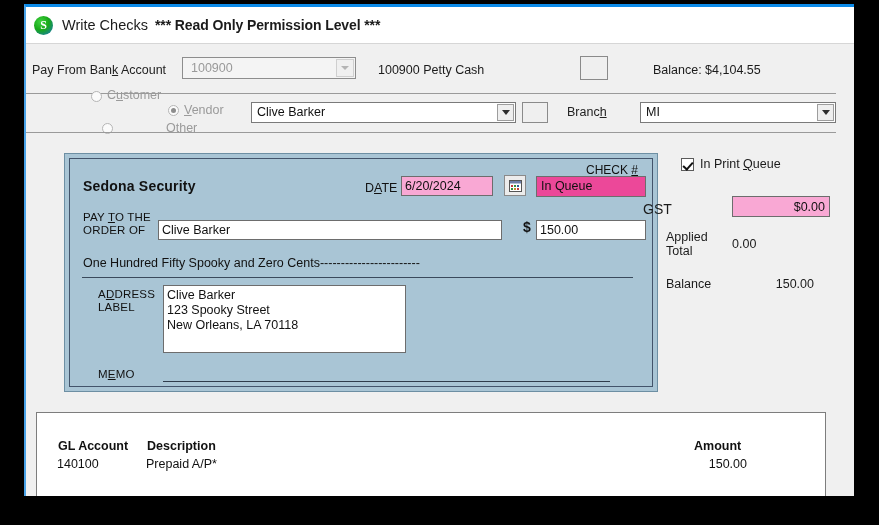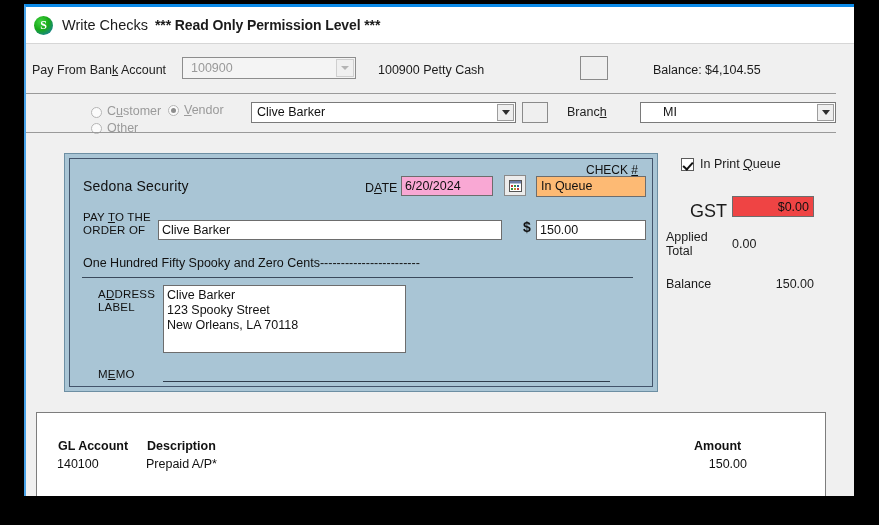--- a/index.html
+++ b/index.html
@@ -88,23 +88,23 @@
   
   .radio-row { position: absolute; font-size: 12.5px; color: #9a9a9a; display: flex; align-items: center; }
   .radio {
     width: 11px; height: 11px; border-radius: 50%;
     border: 1px solid #b5b5b5; background: #fbfbfb; margin-right: 5px;
     display: inline-flex; align-items: center; justify-content: center; flex: 0 0 auto;
   }
   .radio.on::after {
     content: ""; width: 5px; height: 5px; border-radius: 50%; background: #8d8d8d;
   }
-  #radio-customer { left: 65px; top: 60px; align-items: flex-end; }
+  #radio-customer { left: 65px; top: 44px; align-items: flex-end; }
   #radio-vendor { left: 142px; top: 59px; }
-  #radio-other { left: 65px; top: 77px; }
+  #radio-other { left: 76px; top: 77px; gap: 48px; }
 
   #fld-vendor {
     position: absolute; left: 225px; top: 58px; width: 265px; height: 21px;
     background: #ffffff; border: 1px solid #7a7a7a;
   }
   #fld-vendor .val { font-size: 12.5px; color: #111; padding-left: 5px; line-height: 19px; }
   #fld-vendor .arrow {
     position: absolute; right: 1px; top: 1px; width: 17px; height: 17px;
     background: #efefef; border: 1px solid #9d9d9d;
     display: flex; align-items: center; justify-content: center;
@@ -115,21 +115,21 @@
   }
   #btn-vendorblank {
     position: absolute; left: 496px; top: 58px; width: 26px; height: 21px;
     background: #efefef; border: 1px solid #8a8a8a;
   }
   #lbl-branch { position: absolute; left: 541px; top: 61px; font-size: 12.5px; color: #222; }
   #fld-branch {
     position: absolute; left: 614px; top: 58px; width: 196px; height: 21px;
     background: #ffffff; border: 1px solid #7a7a7a;
   }
-  #fld-branch .val { font-size: 12.5px; color: #111; padding-left: 22px; line-height: 19px; }
+  #fld-branch .val { font-size: 12.5px; color: #111; padding-left: 5px; line-height: 19px; }
   #fld-branch .arrow {
     position: absolute; right: 1px; top: 1px; width: 17px; height: 17px;
     background: #efefef; border: 1px solid #9d9d9d;
     display: flex; align-items: center; justify-content: center;
   }
   #fld-branch .arrow i {
     width: 0; height: 0; border-left: 4px solid transparent; border-right: 4px solid transparent;
     border-top: 5px solid #2e2e2e; display: block;
   }
 
@@ -140,42 +140,42 @@
     position: absolute; left: 38px; top: 109px; width: 594px; height: 239px;
     background: #a9c5d5; border: 1px solid #6d8fa3;
     padding: 4px;
   }
   #check-inner {
     width: 100%; height: 100%; border: 1px solid #43546b; background: #a9c5d5;
     position: relative;
   }
   #payee-name {
     position: absolute; left: 13px; top: 19px;
-    font-size: 14px; font-weight: normal; color: #111;
+    font-size: 14px; font-weight: bold; color: #111;
     letter-spacing: 0.2px;
   }
   #lbl-date { position: absolute; left: 295px; top: 22px; font-size: 12.5px; color: #111; }
   #fld-date {
     position: absolute; left: 331px; top: 17px; width: 92px; height: 20px;
     background: #f9a8d4; border: 1px solid #6d6d6d;
   }
   #fld-date .val { font-size: 12.5px; color: #111; padding-left: 3px; line-height: 18px; }
   #btn-cal {
     position: absolute; left: 434px; top: 16px; width: 22px; height: 21px;
     background: #ececec; border: 1px solid #8a8a8a;
     display: flex; align-items: center; justify-content: center;
   }
   .cal-ico { display: block; }
 
   #lbl-checknum {
     position: absolute; right: 14px; top: 4px; font-size: 12px; color: #111;
   }
   #fld-checknum {
     position: absolute; left: 466px; top: 17px; width: 110px; height: 21px;
-    background: #fdba74; border: 1px solid #6d6d6d;
+    background: #ec4899; border: 1px solid #6d6d6d;
   }
   #fld-checknum .val { font-size: 12.5px; color: #111; padding-left: 4px; line-height: 19px; }
 
   #lbl-payto1 { position: absolute; left: 13px; top: 52px; font-size: 11.5px; color: #111; letter-spacing: 0.2px; }
   #lbl-payto2 { position: absolute; left: 13px; top: 65px; font-size: 11.5px; color: #111; letter-spacing: 0.2px; }
   #fld-payee {
     position: absolute; left: 88px; top: 61px; width: 344px; height: 20px;
     background: #ffffff; border: 1px solid #6d6d6d;
   }
   #fld-payee .val { font-size: 12.5px; color: #111; padding-left: 3px; line-height: 18px; }
@@ -216,24 +216,24 @@
   }
   .cbox {
     width: 13px; height: 13px; background: #ffffff; border: 1px solid #5b5b5b;
     margin-right: 6px; position: relative; flex: 0 0 auto;
   }
   .cbox.on::after {
     content: ""; position: absolute; left: 3px; top: 1px;
     width: 4px; height: 8px; border: solid #111; border-width: 0 2px 2px 0;
     transform: rotate(42deg);
   }
-  #lbl-gst { position: absolute; left: 664px; top: 157px; font-size: 18px; color: #1b1b1b; }
+  #lbl-gst { position: absolute; left: 617px; top: 157px; font-size: 14px; color: #1b1b1b; }
   #fld-gst {
-    position: absolute; left: 706px; top: 152px; width: 82px; height: 21px;
-    background: #ef4444; border: 1px solid #6d6d6d;
+    position: absolute; left: 706px; top: 152px; width: 98px; height: 21px;
+    background: #f9a8d4; border: 1px solid #6d6d6d;
     display: flex; align-items: center; justify-content: flex-end;
   }
   #fld-gst .val { font-size: 12.5px; color: #111; padding-right: 4px; }
 
   #lbl-applied1 { position: absolute; left: 640px; top: 186px; font-size: 12.5px; color: #1b1b1b; }
   #lbl-applied2 { position: absolute; left: 640px; top: 200px; font-size: 12.5px; color: #1b1b1b; }
   #val-applied { position: absolute; left: 706px; top: 193px; width: 82px; text-align: left; font-size: 12.5px; color: #1b1b1b; }
 
   #lbl-bal { position: absolute; left: 640px; top: 233px; font-size: 12.5px; color: #1b1b1b; }
   #val-bal { position: absolute; left: 706px; top: 233px; width: 82px; text-align: right; font-size: 12.5px; color: #1b1b1b; }

